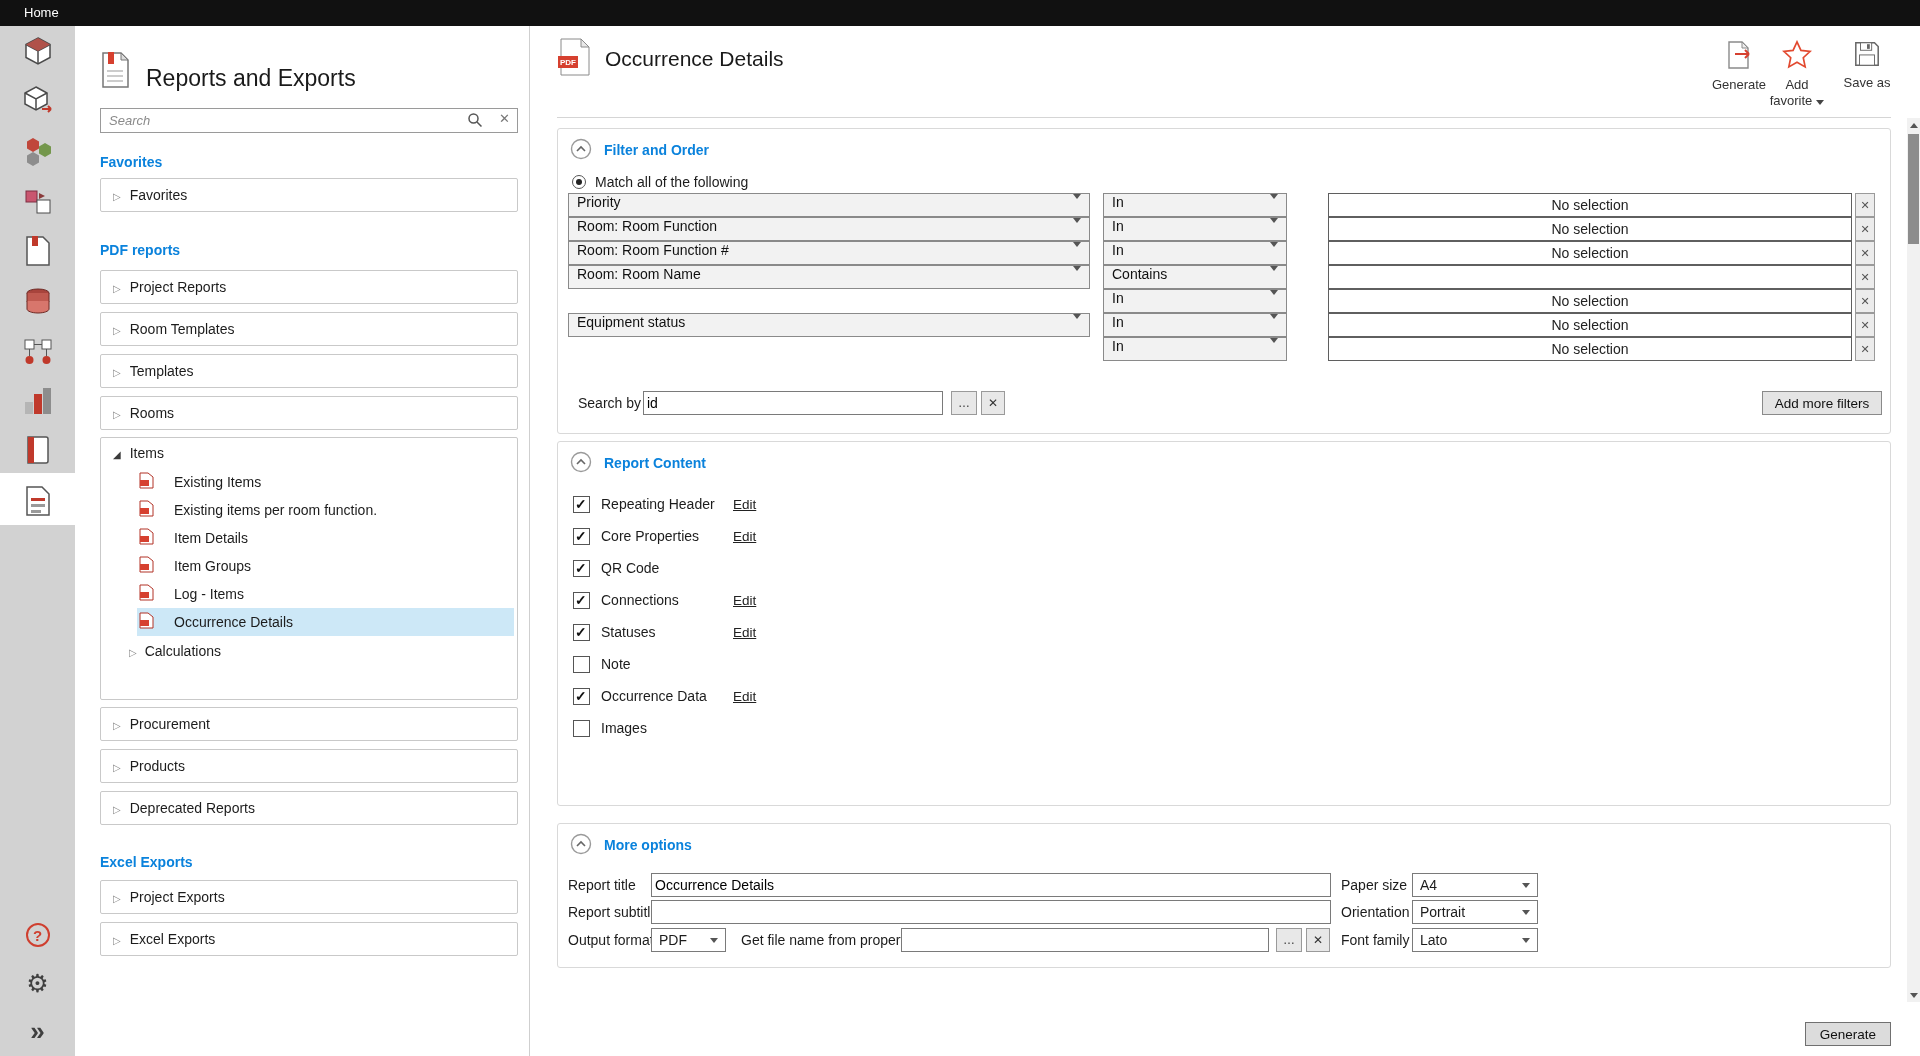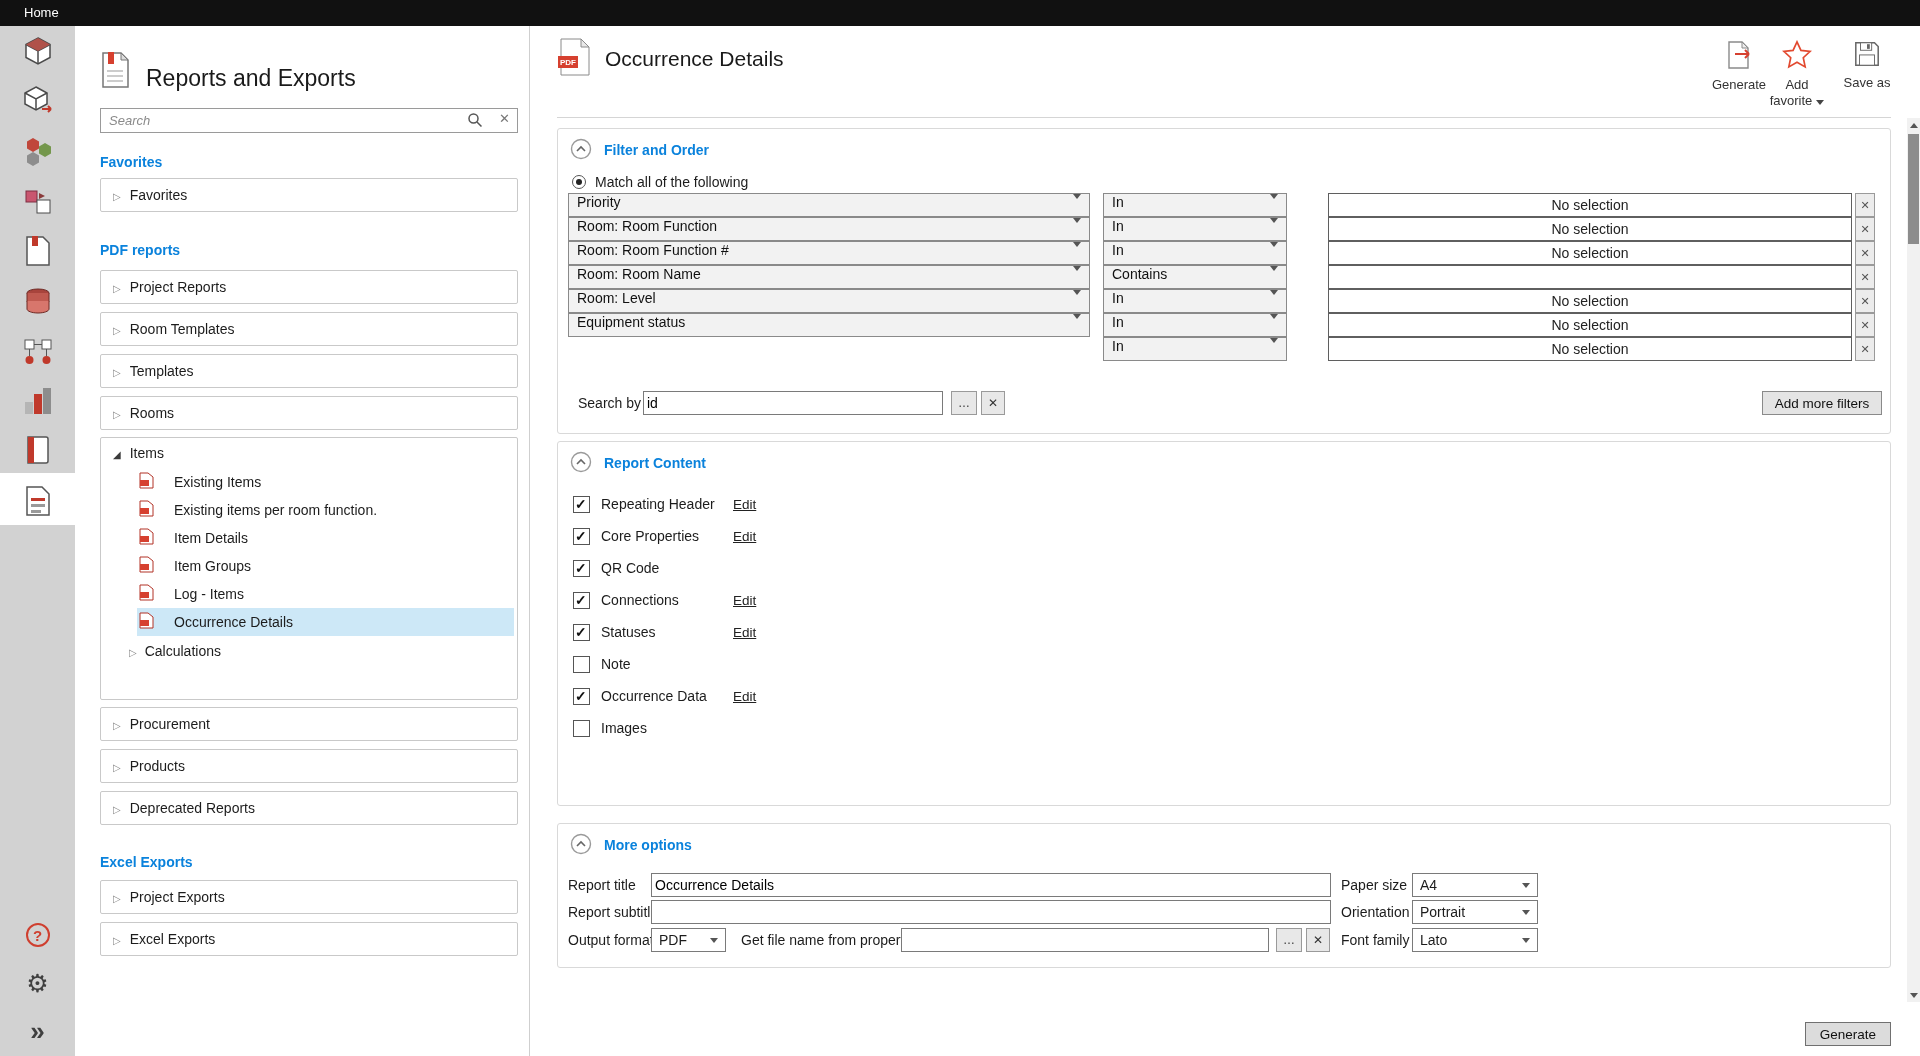--- a/index.html
+++ b/index.html
@@ -415,24 +415,20 @@
             <span class="car"></span>
           </div>
         <div class="combo op">
             <span>Contains</span>
             <span class="car"></span>
           </div>
         <div class="valbox"></div>
         <div class="xbtn">✕</div>
       </div>
       <div class="f-row" style="top:160px">
-        <div class="combo field">
-            <span>Room: Level</span>
-            <span class="car"></span>
-          </div>
         <div class="combo op">
             <span>In</span>
             <span class="car"></span>
           </div>
         <div class="valbox">No selection</div>
         <div class="xbtn">✕</div>
       </div>
       <div class="f-row" style="top:184px">
         <div class="combo field">
             <span>Equipment status</span>

